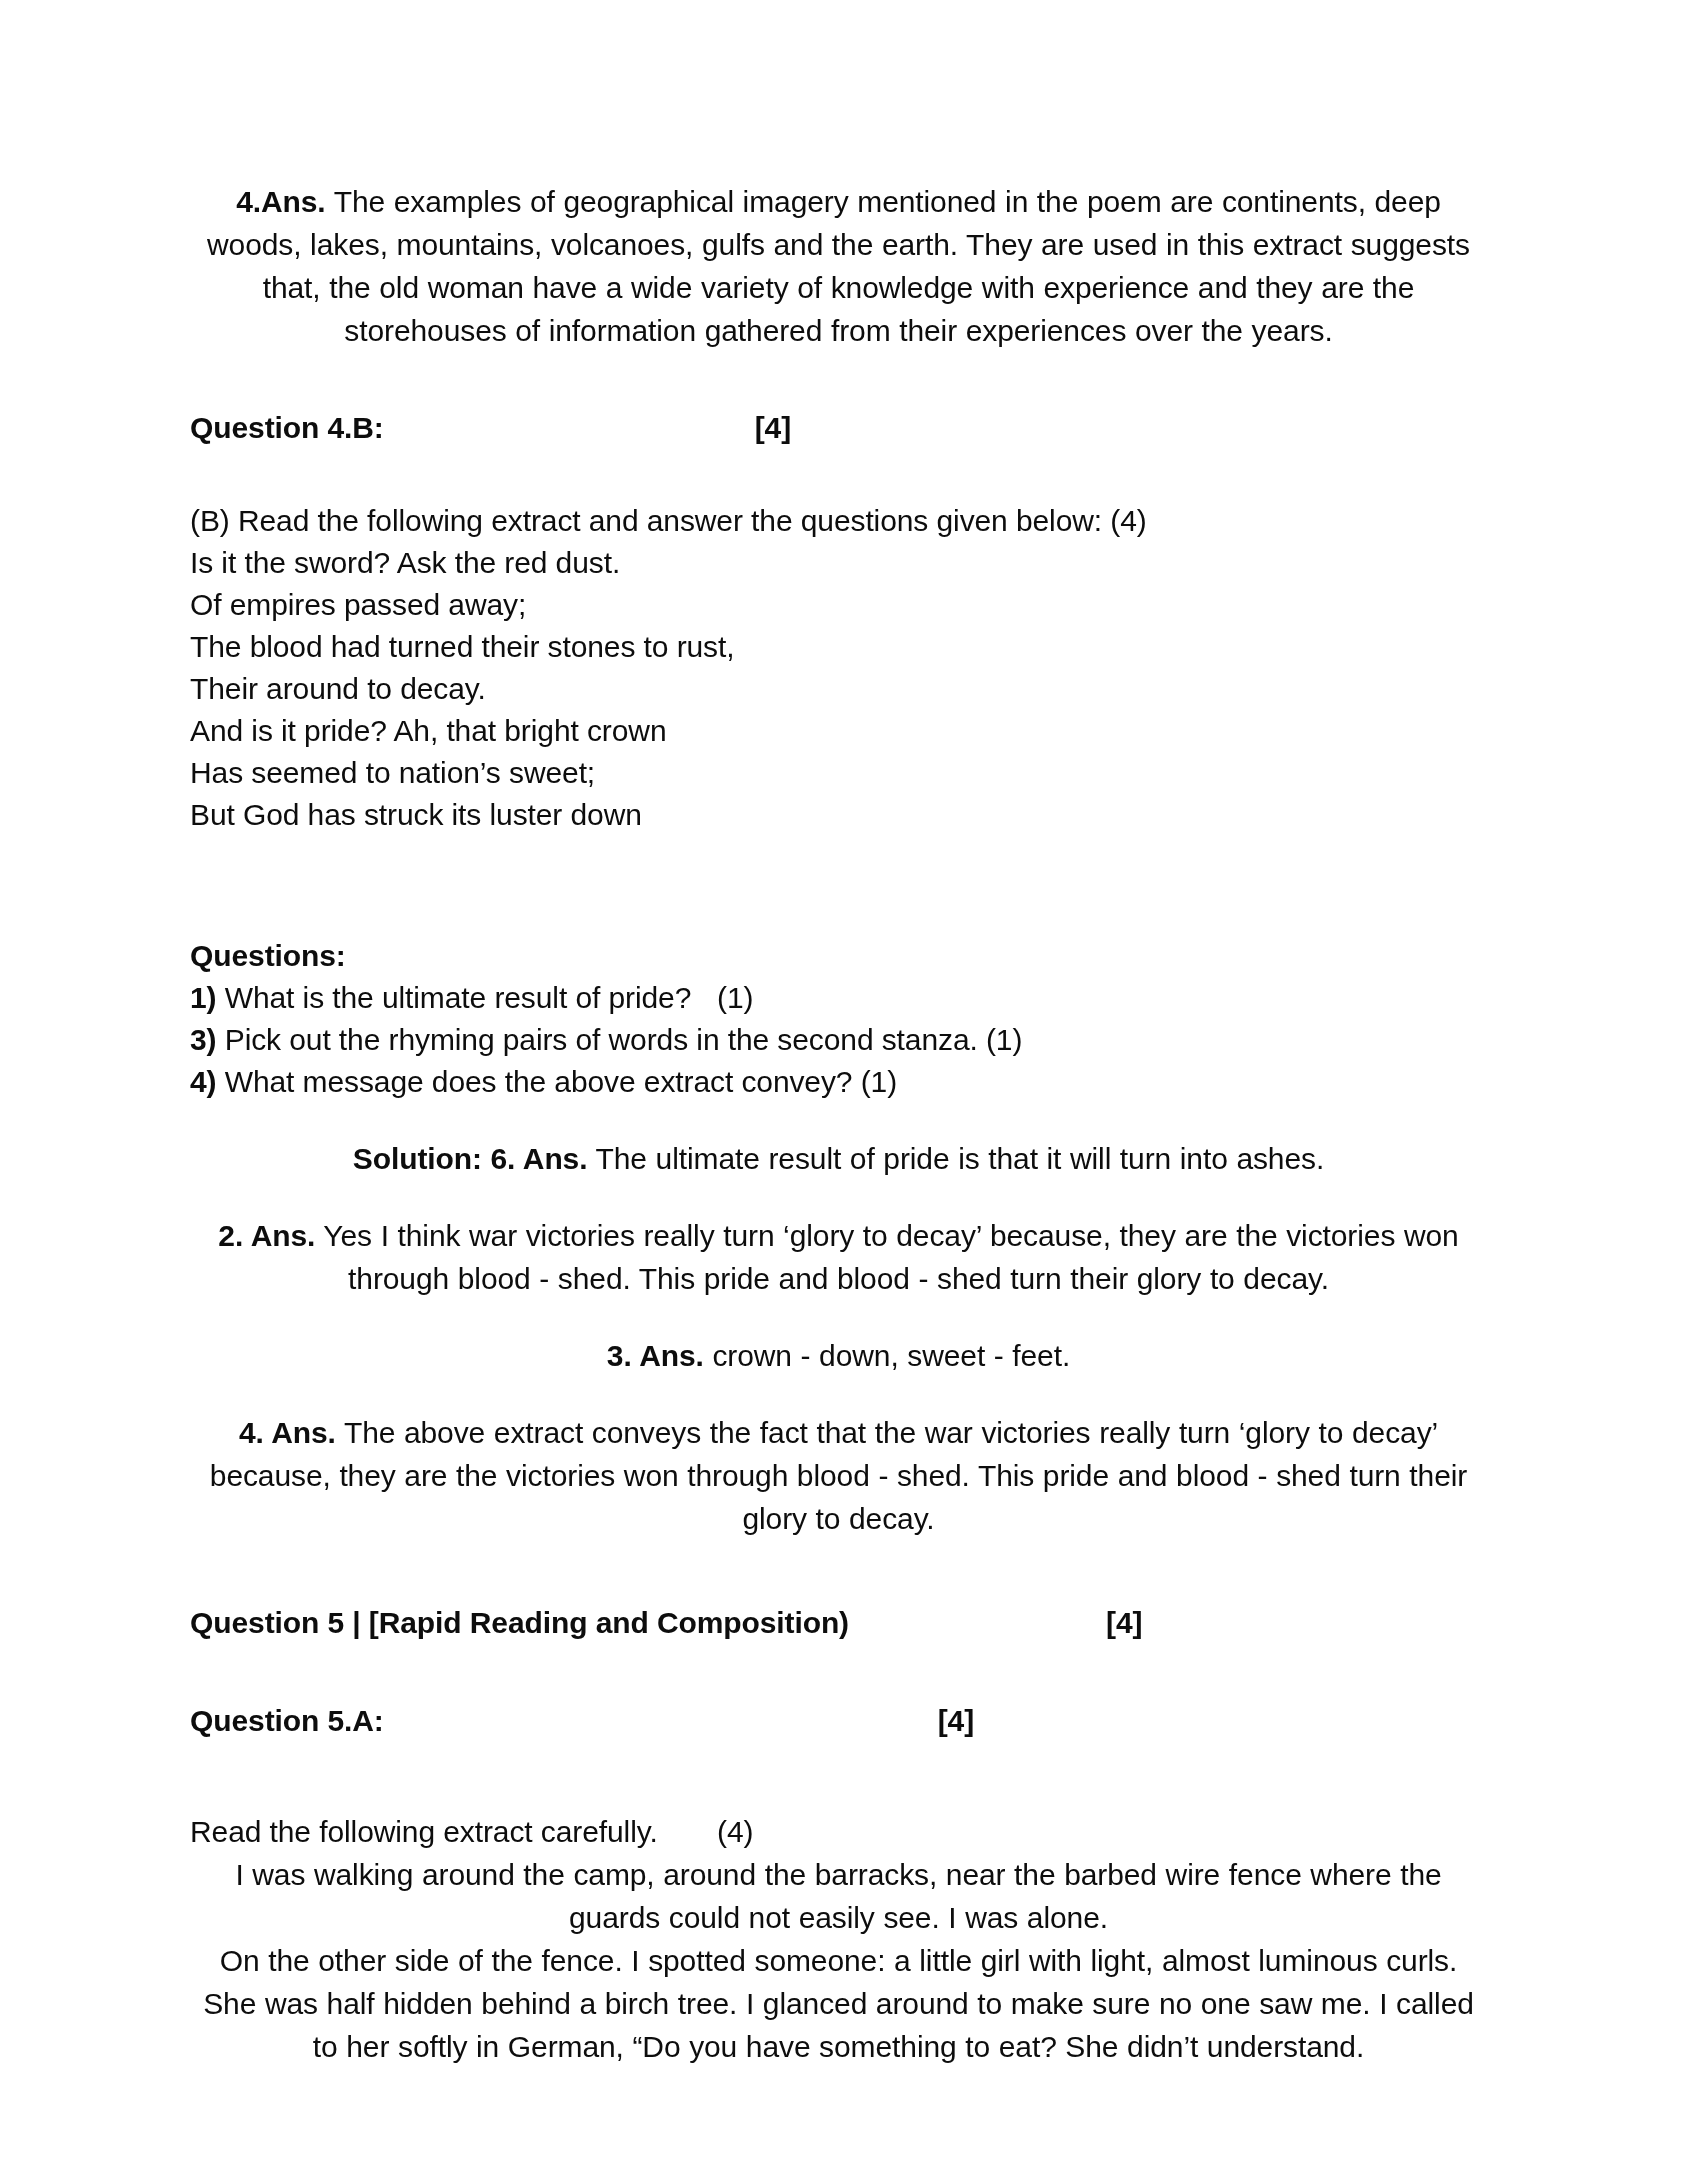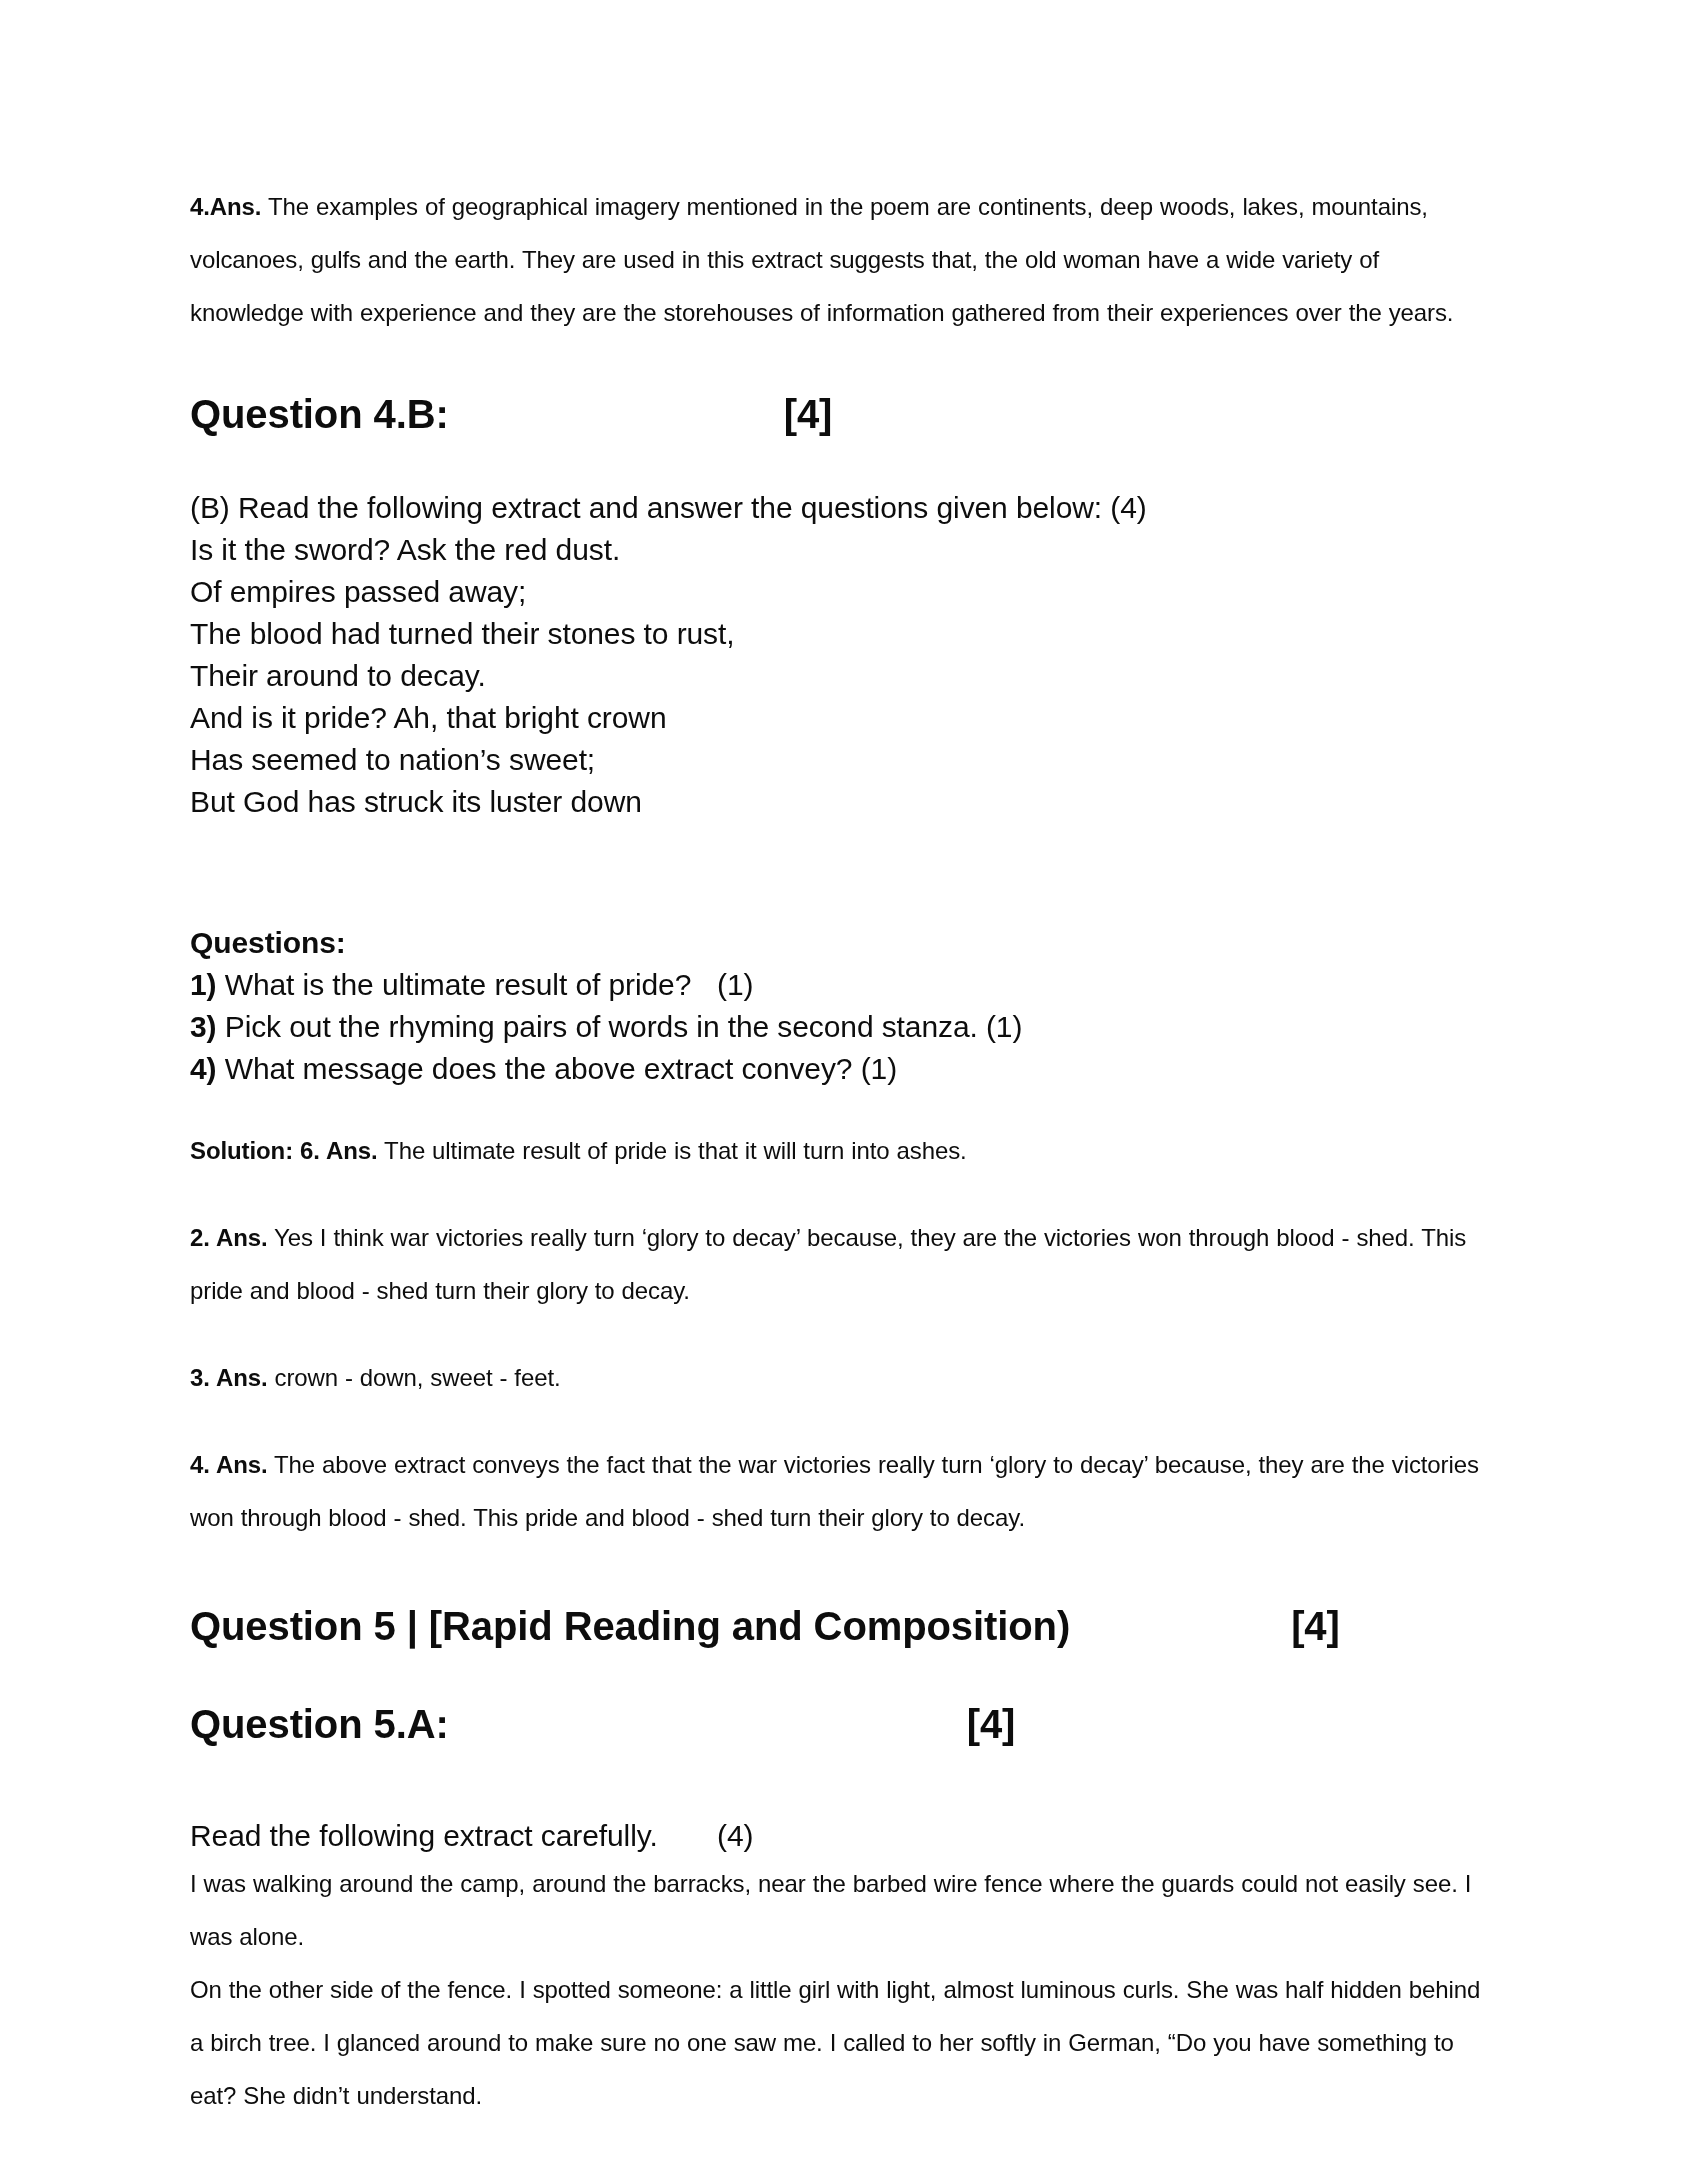--- a/index.html
+++ b/index.html
@@ -22,40 +22,41 @@
     background: #ffffff;
     box-sizing: border-box;
     padding: 180px 129px 0 190px;
   }
   .content {
     width: 1297px;
   }
 
   
   .para {
-    font-size: 24px;
-    line-height: 53px;
+    font-size: 30px;
+    line-height: 43px;
     margin: 0 0 34px 0;
     letter-spacing: -0.1px;
-    text-align: left;
+    text-align: center;
     word-spacing: 0.4px;
   }
   .para.tight { margin-bottom: 0; }
 
   .lead { font-weight: 700; }
 
   
   .heading-row {
     display: flex;
     align-items: baseline;
-    font-size: 40px;
+    font-size: 30px;
     line-height: 43px;
     font-weight: 700;
     margin: 0;
     letter-spacing: -0.1px;
+    gap: 36px;
   }
   .heading-title { white-space: pre; }
   .marks { font-weight: 700; white-space: pre; }
 
   .mark-offset-4b .marks  { margin-left: 335px; }
   .mark-offset-5  .marks  { margin-left: 221px; }
   .mark-offset-5a .marks  { margin-left: 518px; }
 
   
   .verse {

